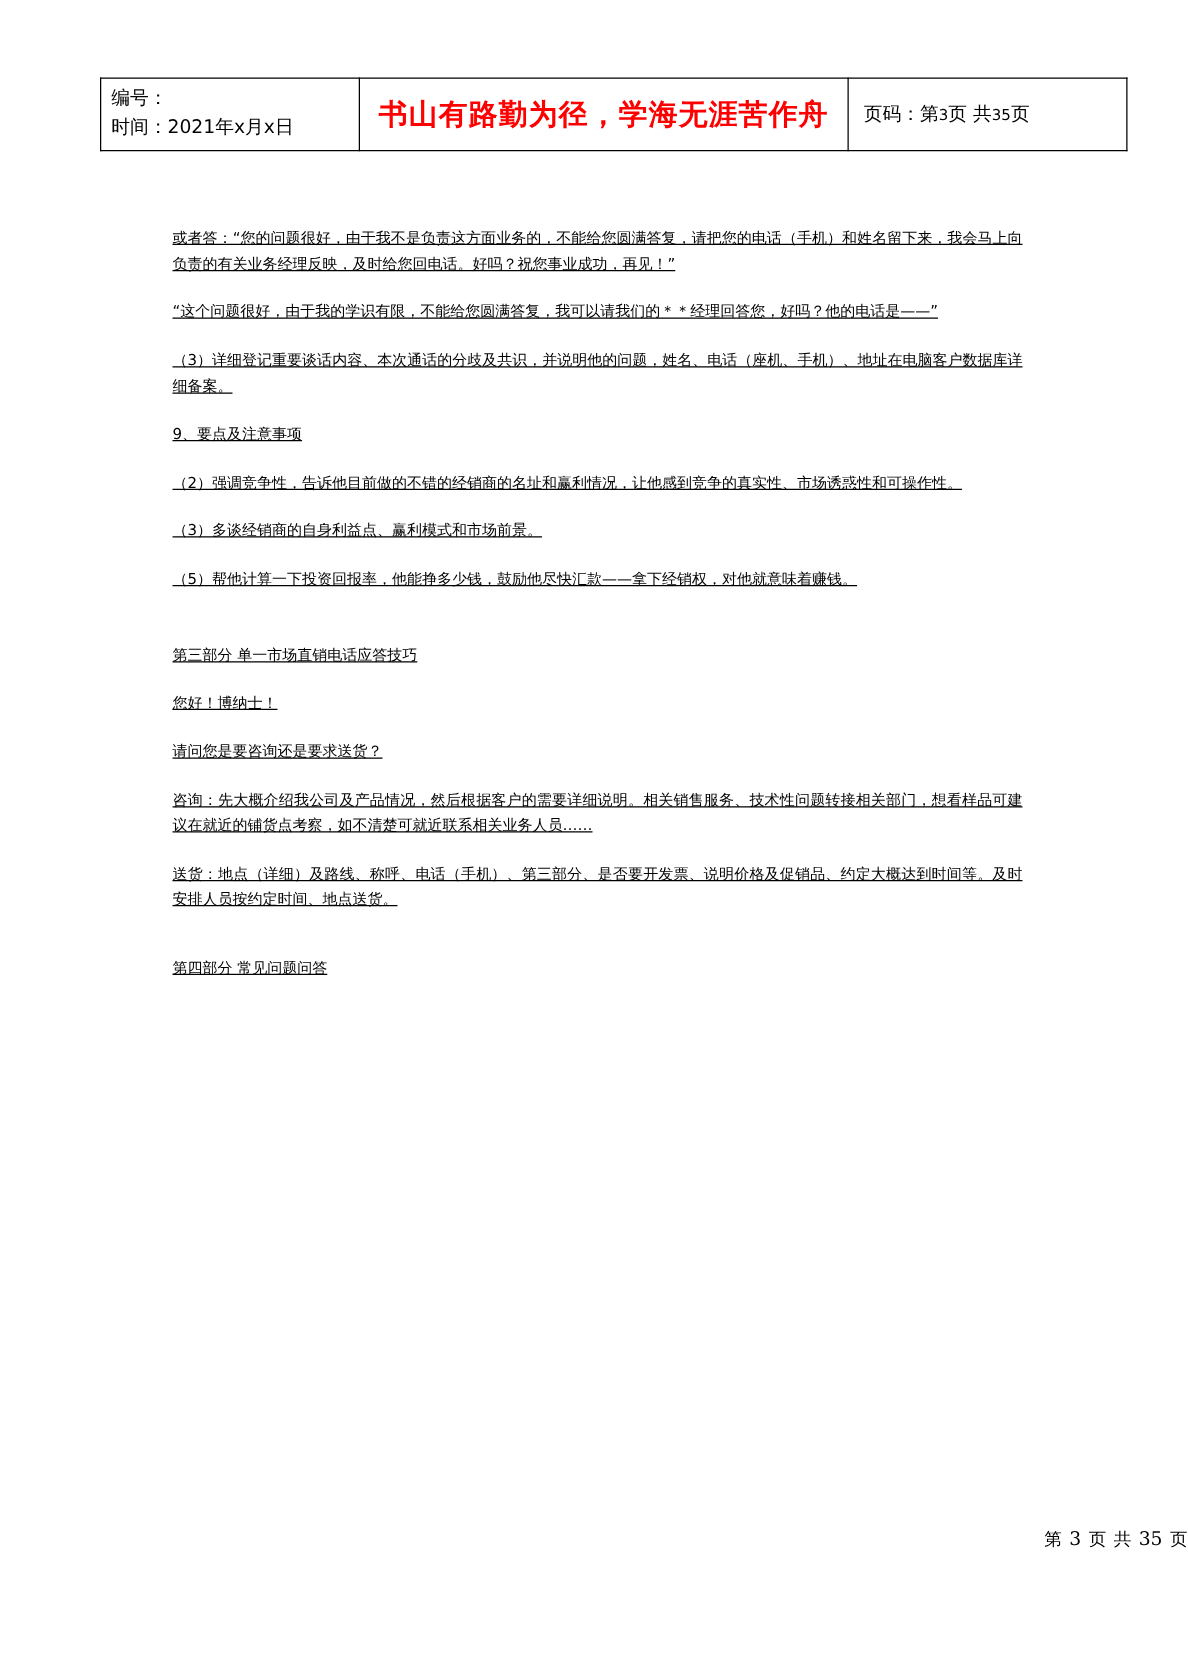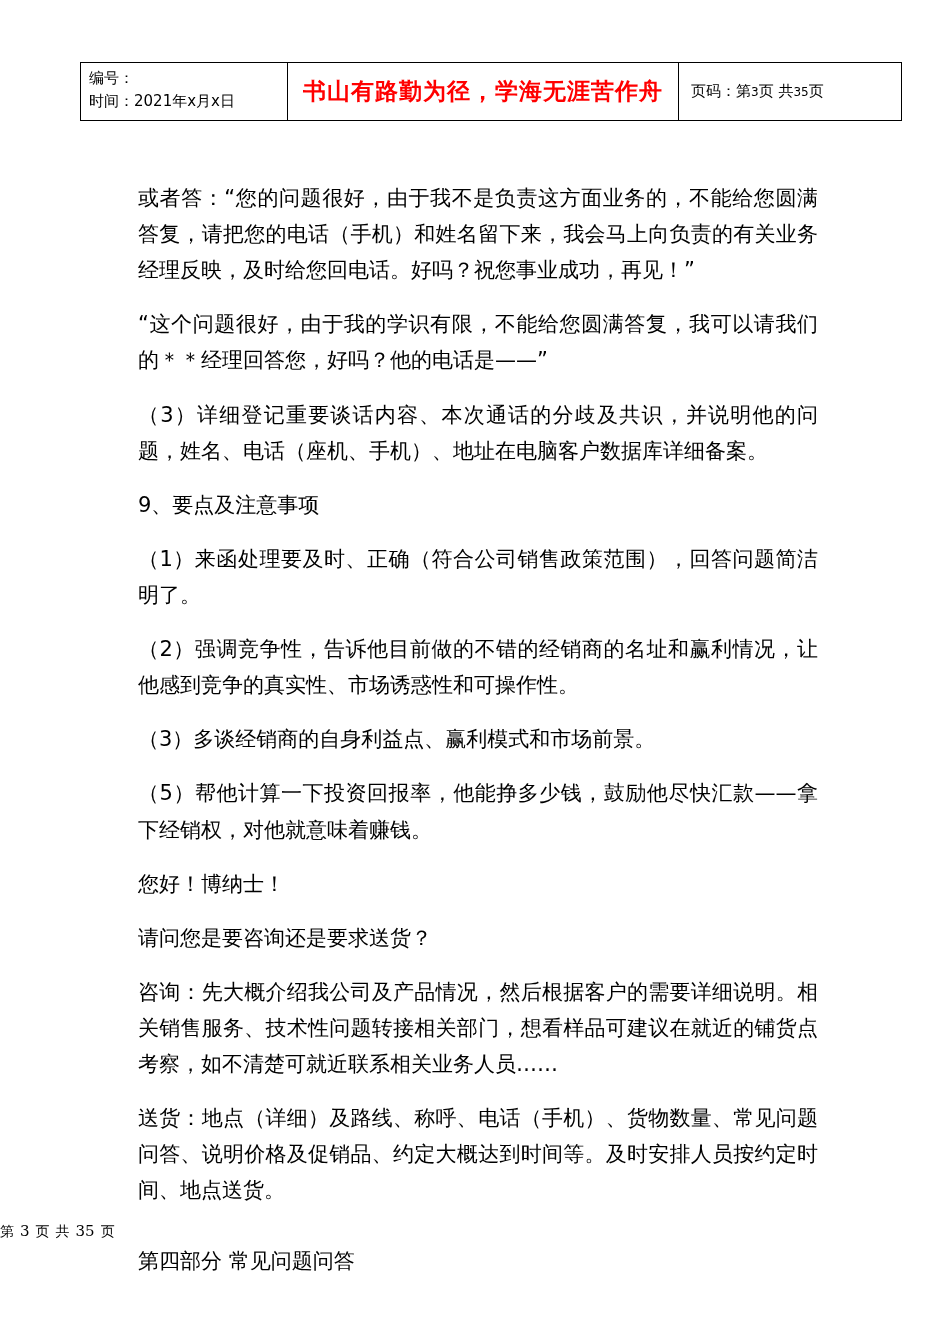--- a/index.html
+++ b/index.html
@@ -64,36 +64,37 @@
 
   
   .content {
     position: absolute;
     left: 138px;
     top: 180px;
     width: 680px;
   }
   p.para {
     margin: 0 0 18px 0;
-    font-size: 21px;
+    font-size: 12px;
     line-height: 1.72;
     text-align: justify;
     text-justify: inter-ideograph;
     font-family: "DejaVu Sans", "Liberation Sans", sans-serif;
+    text-decoration: underline;
   }
   p.gap-top { margin-top: 34px; }
   p.gap-big { margin-top: 40px; }
 
   
   .footer {
     position: absolute;
     left: 0;
     top: 1222px;
     width: 950px;
-    text-align: left;
+    text-align: right;
     font-size: 14px;
     font-family: "DejaVu Serif", "Liberation Serif", serif;
   }
   .footer .num { font-size: 15px; }
   .footer .sep { display: inline-block; width: 6px; }
 </style>
 </head>
 <body>
 
 <div class="page">
@@ -114,28 +115,28 @@
       </td>
     </tr>
   </tbody>
     </table>
 
   <div class="content">
     <p class="para">或者答：“您的问题很好，由于我不是负责这方面业务的，不能给您圆满答复，请把您的电话（手机）和姓名留下来，我会马上向负责的有关业务经理反映，及时给您回电话。好吗？祝您事业成功，再见！”</p>
     <p class="para">“这个问题很好，由于我的学识有限，不能给您圆满答复，我可以请我们的＊＊经理回答您，好吗？他的电话是——”</p>
     <p class="para">（3）详细登记重要谈话内容、本次通话的分歧及共识，并说明他的问题，姓名、电话（座机、手机）、地址在电脑客户数据库详细备案。</p>
     <p class="para">9、要点及注意事项</p>
-    <p class="para">（1）来函处理要及时、正确（符合公司销售政策范围），回答问题简洁明了。</p>
     <p class="para">（2）强调竞争性，告诉他目前做的不错的经销商的名址和赢利情况，让他感到竞争的真实性、市场诱惑性和可操作性。</p>
     <p class="para">（3）多谈经销商的自身利益点、赢利模式和市场前景。</p>
     <p class="para">（5）帮他计算一下投资回报率，他能挣多少钱，鼓励他尽快汇款——拿下经销权，对他就意味着赚钱。</p>
+    <p class="para gap-big">第三部分  单一市场直销电话应答技巧</p>
     <p class="para">您好！博纳士！</p>
     <p class="para">请问您是要咨询还是要求送货？</p>
     <p class="para">咨询：先大概介绍我公司及产品情况，然后根据客户的需要详细说明。相关销售服务、技术性问题转接相关部门，想看样品可建议在就近的铺货点考察，如不清楚可就近联系相关业务人员……</p>
-    <p class="para">送货：地点（详细）及路线、称呼、电话（手机）、货物数量、常见问题问答、说明价格及促销品、约定大概达到时间等。及时安排人员按约定时间、地点送货。</p>
+    <p class="para">送货：地点（详细）及路线、称呼、电话（手机）、第三部分、是否要开发票、说明价格及促销品、约定大概达到时间等。及时安排人员按约定时间、地点送货。</p>
     <p class="para gap-top">第四部分  常见问题问答</p>
   </div>
 
   <div class="footer">
     <span>第</span><span class="sep"></span><span class="num">3</span><span class="sep"></span><span>页</span><span class="sep"></span><span>共</span><span class="sep"></span><span class="num">35</span><span class="sep"></span><span>页</span>
   </div>
 
 </div>
 
 </body></html>

